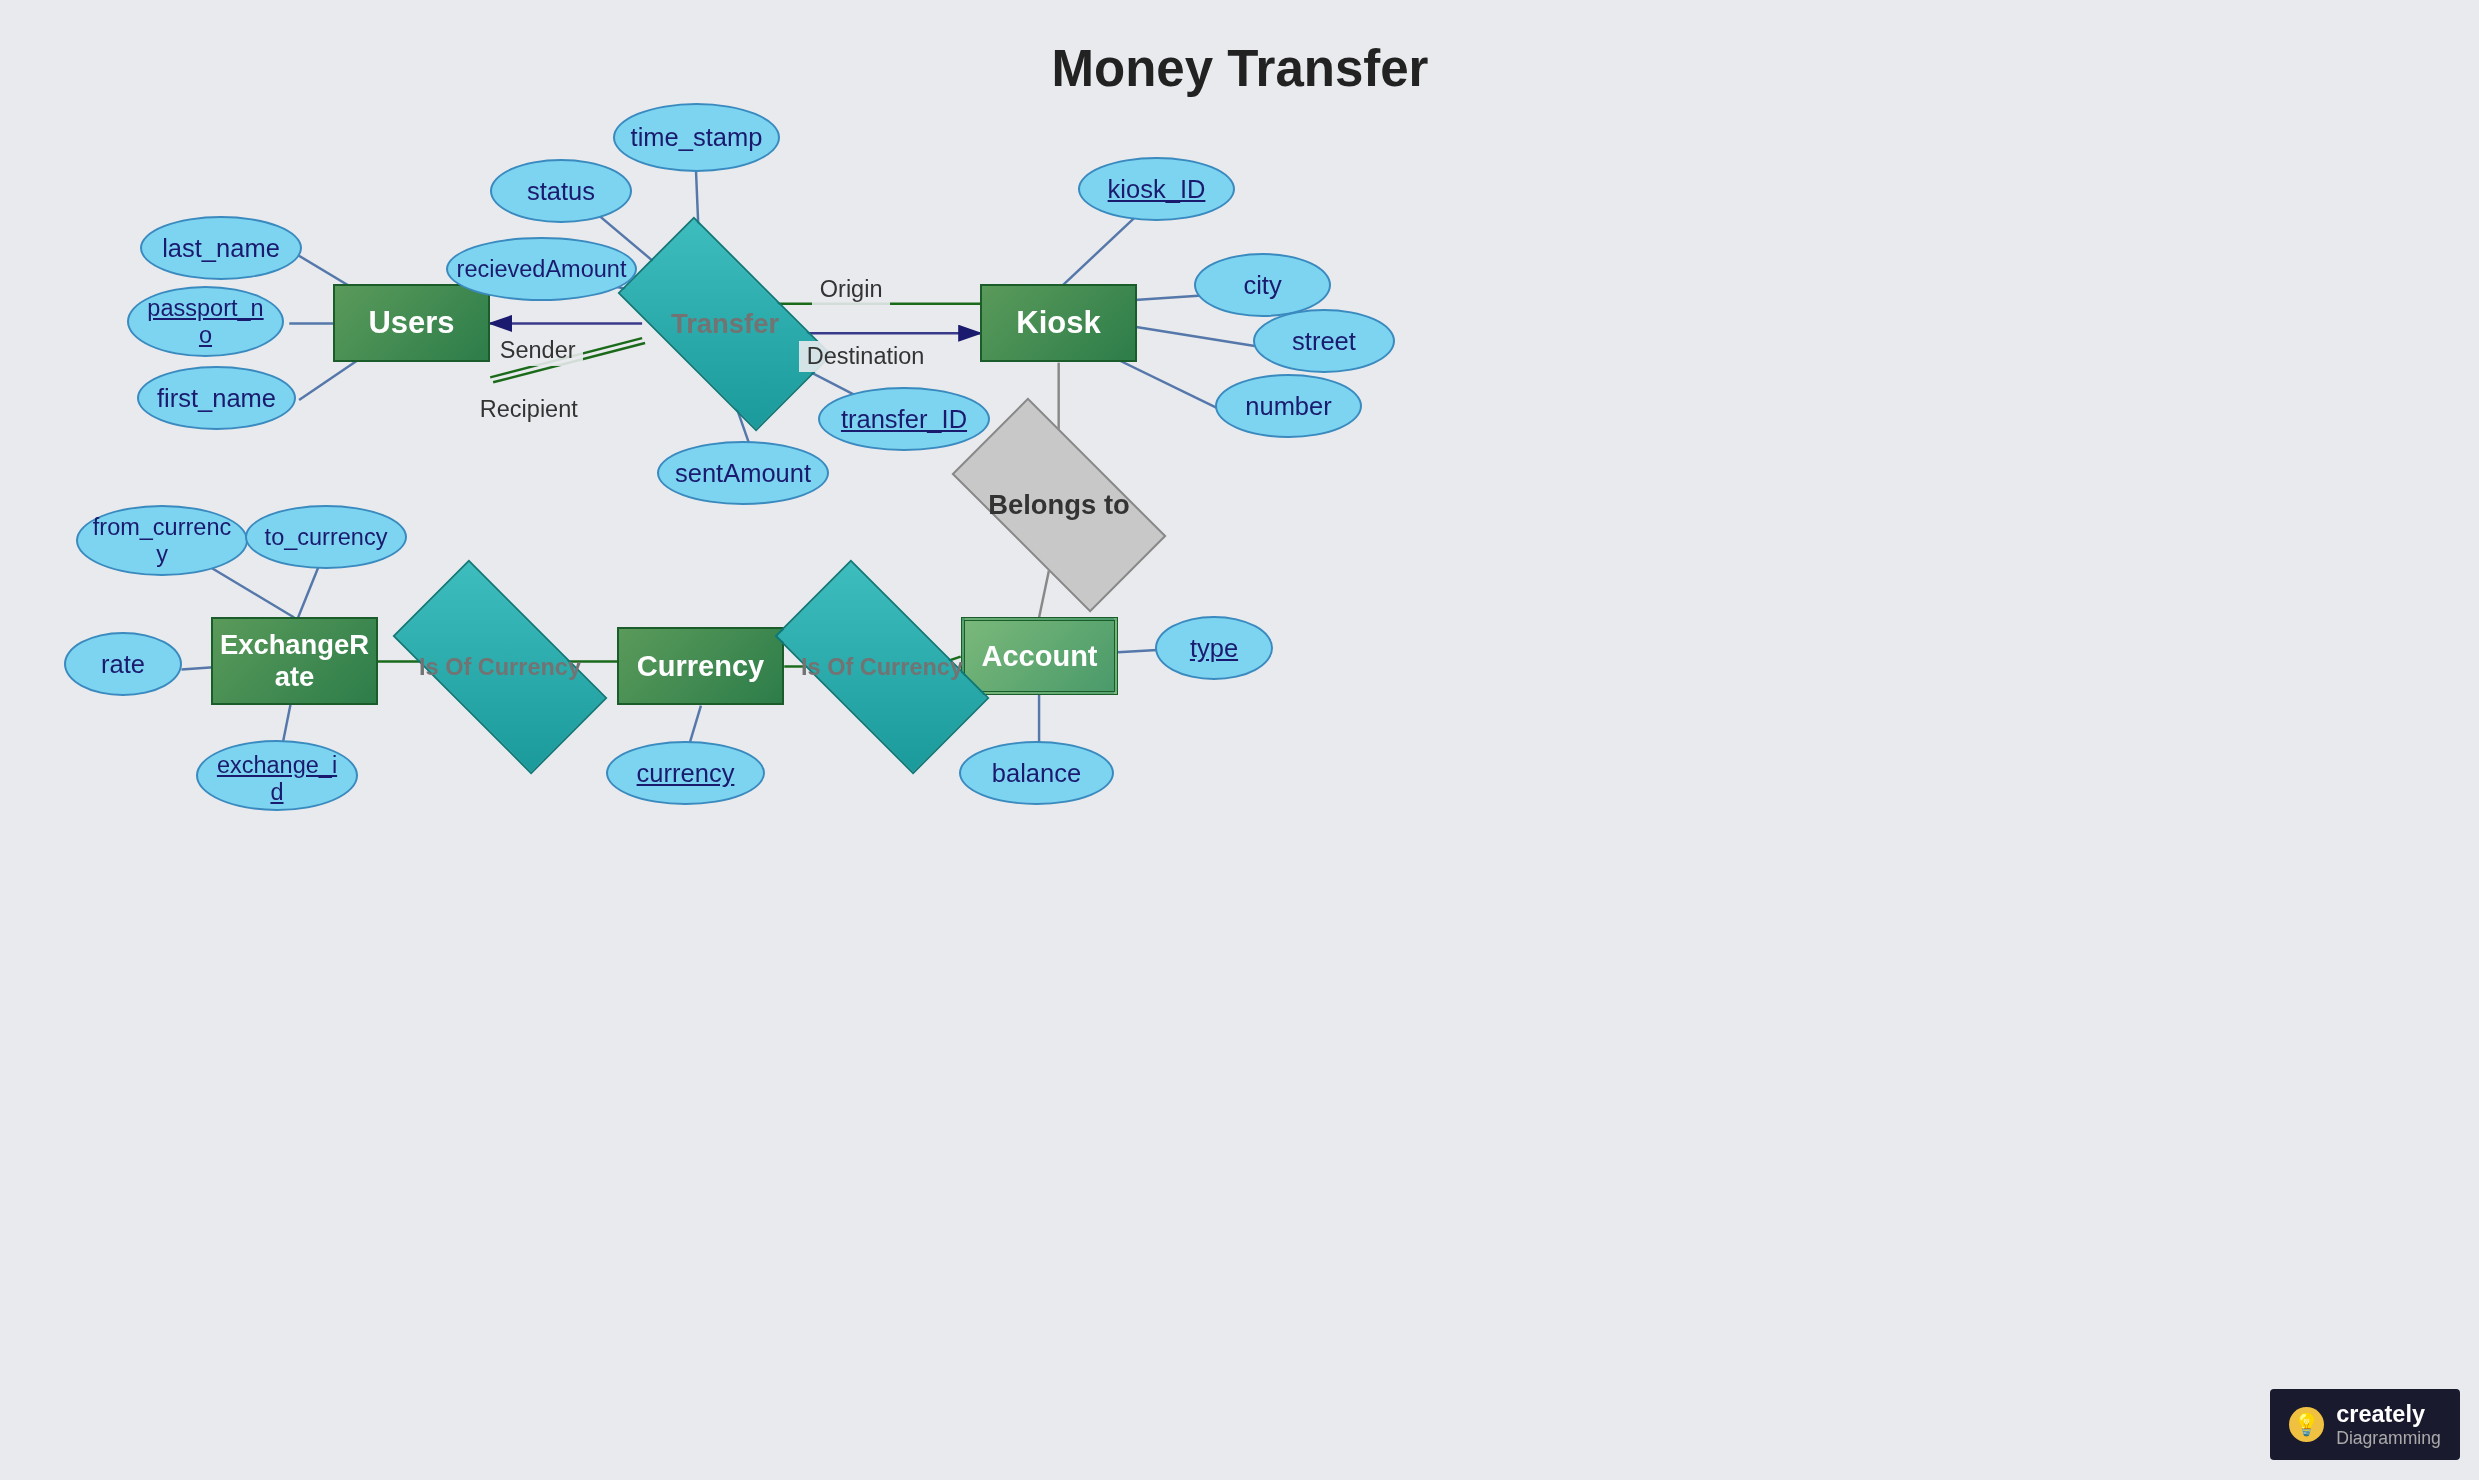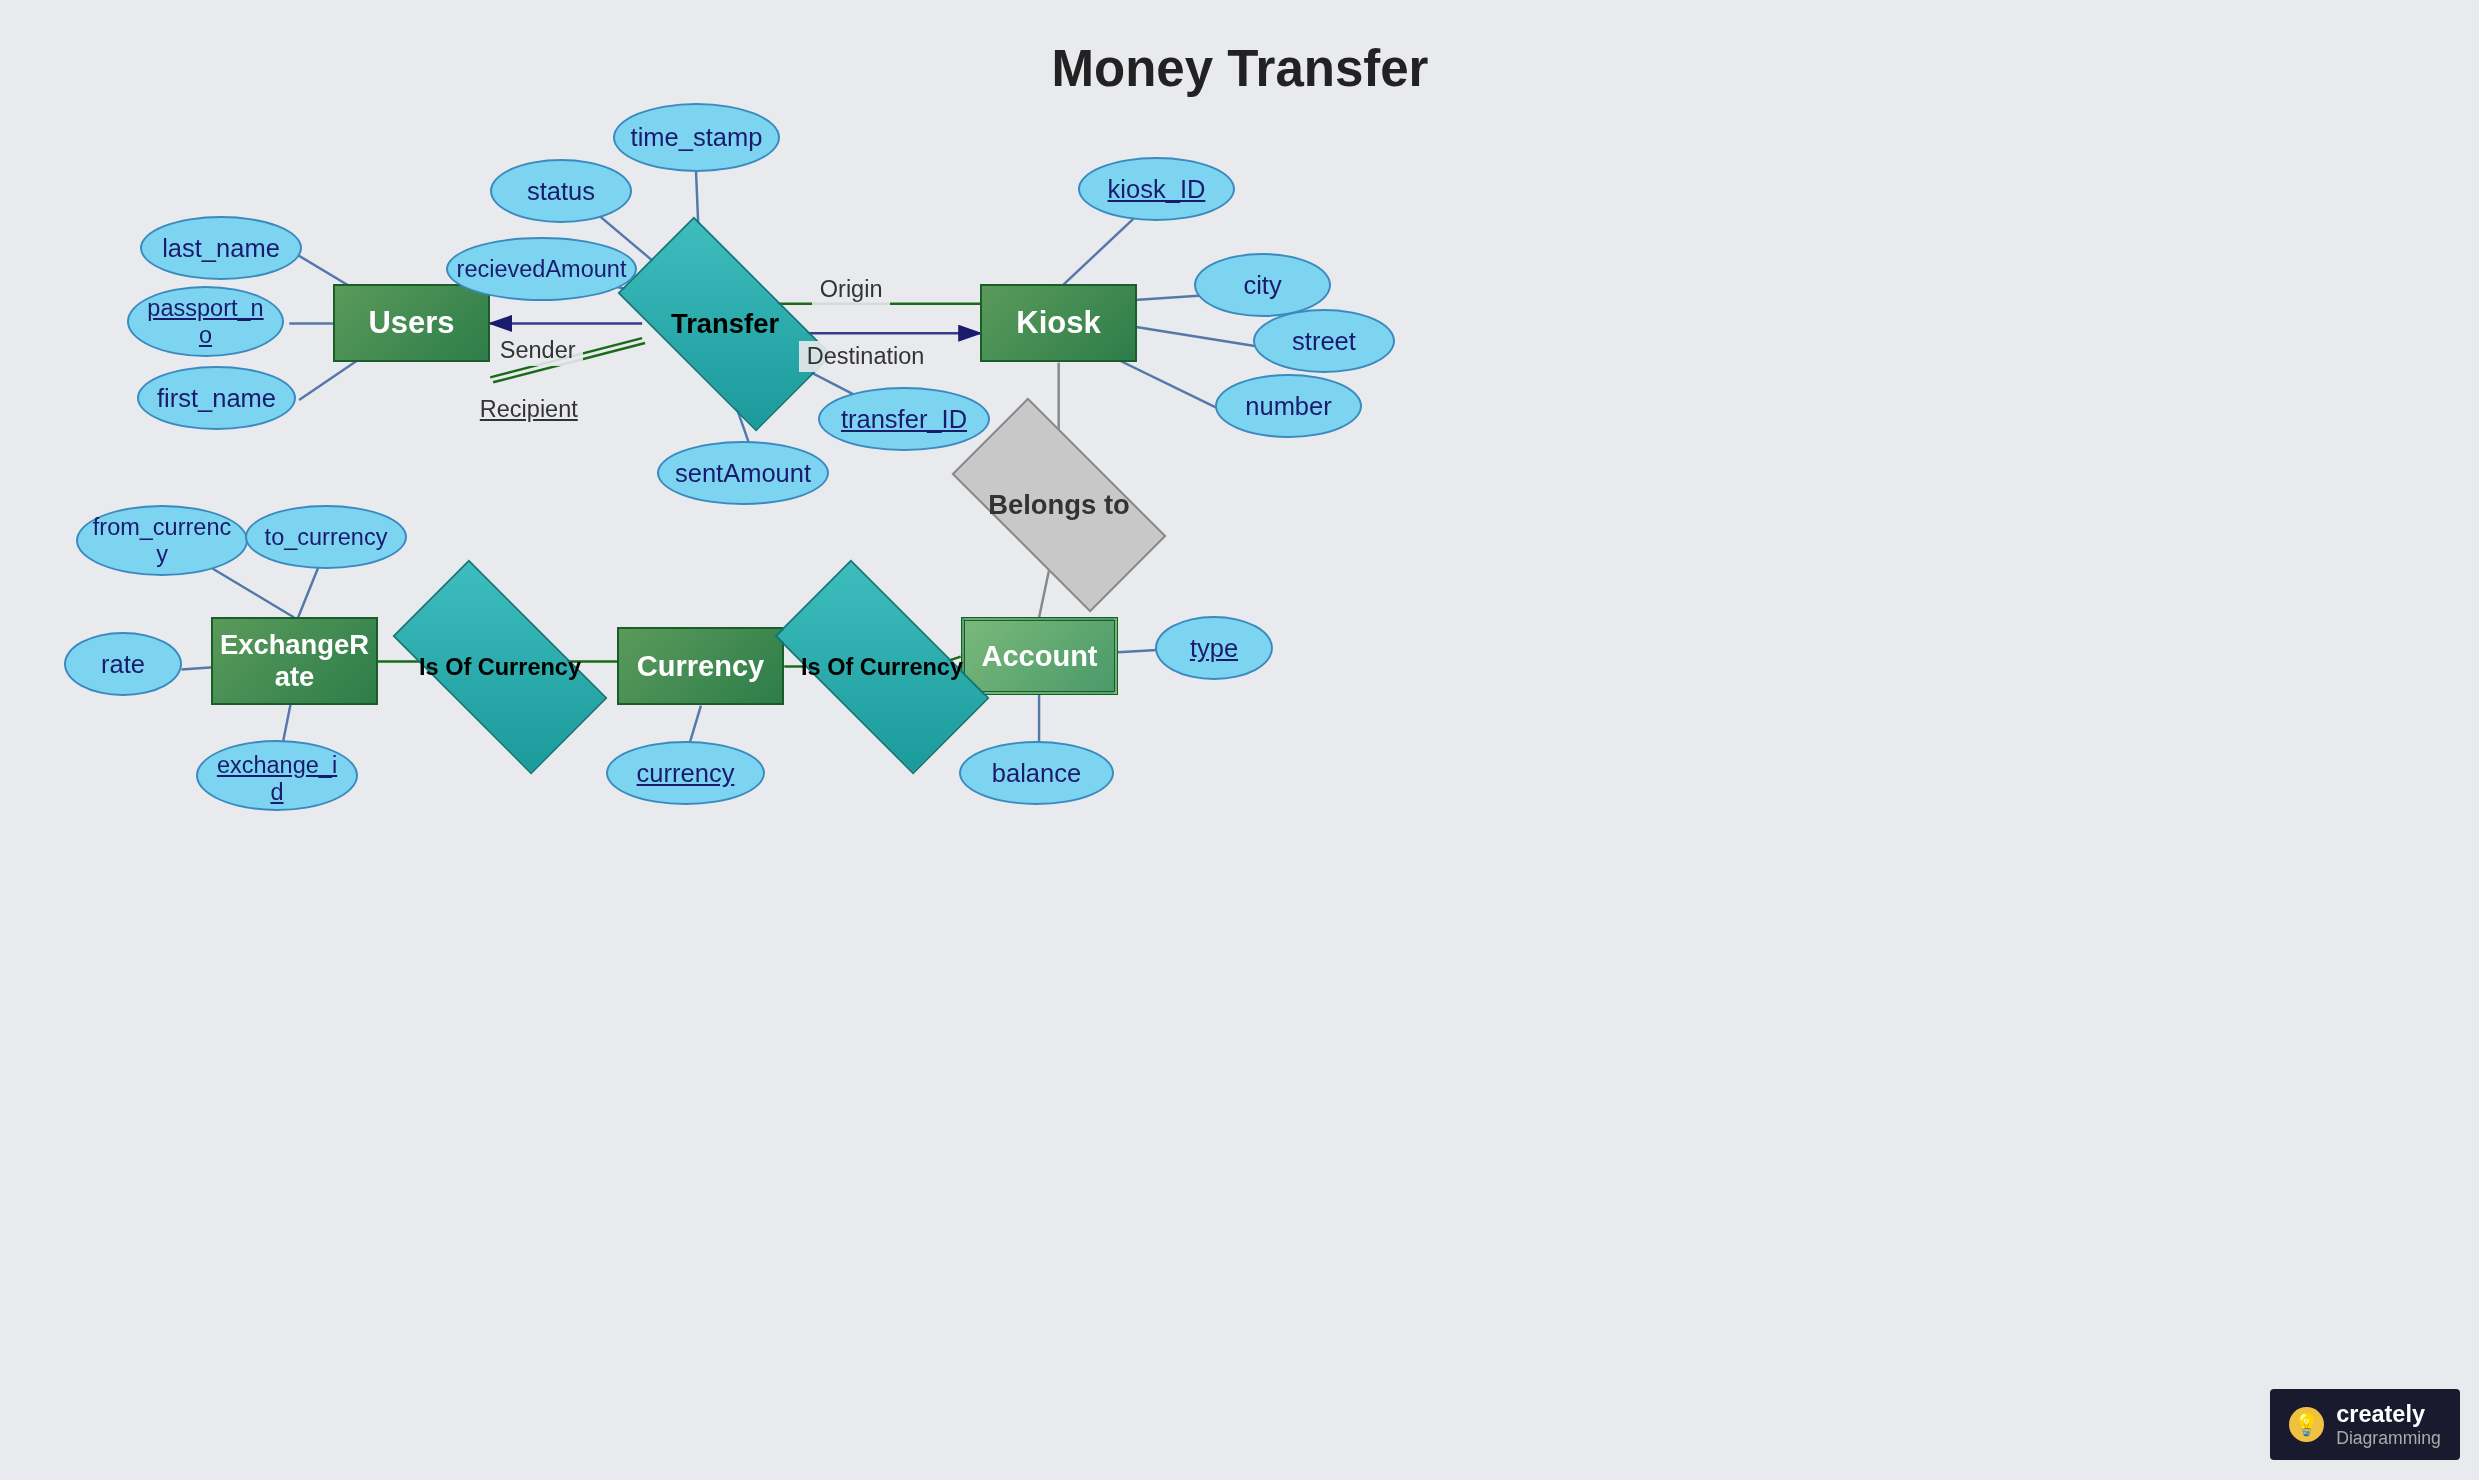--- a/index.html
+++ b/index.html
@@ -56,21 +56,21 @@
       width: 196px;
       height: 108px;
       background: linear-gradient(135deg, #3dbdbd, #1a9a9a);
       transform: rotate(45deg);
       border: 2.9px solid #0d7a7a;
     }
     .diamond-label {
       position: absolute;
       font-size: 27.4px;
       font-weight: bold;
-      color: #000000;
+      color: #737373;
       text-align: center;
       pointer-events: none;
       white-space: nowrap;
     }
     .diamond-gray {
       width: 196px;
       height: 108px;
       background: #c8c8c8;
       transform: rotate(45deg);
       border: 2.9px solid #888;
@@ -316,21 +316,21 @@
 
   <div class="attr underline" style="left:1155px; top:616px; width:118px; height:64px;">
     <span>type</span>
   </div>
 
   <div class="attr" style="left:959px; top:741px; width:155px; height:64px;">
     <span>balance</span>
   </div>
 
   <div class="rel-label" style="left:492px; top:335px;">Sender</div>
-  <div class="rel-label" style="left:472px; top:394px;text-decoration:underline;">Recipient</div>
+  <div class="rel-label" style="left:472px; top:394px;">Recipient</div>
   <div class="rel-label" style="left:812px; top:274px;">Origin</div>
   <div class="rel-label" style="left:799px; top:341px;">Destination</div>
 
   <div class="watermark">
     <div class="watermark-bulb">💡</div>
     <div>
       <div class="watermark-text-top">creately</div>
       <div class="watermark-text-bottom">Diagramming</div>
     </div>
   </div>

